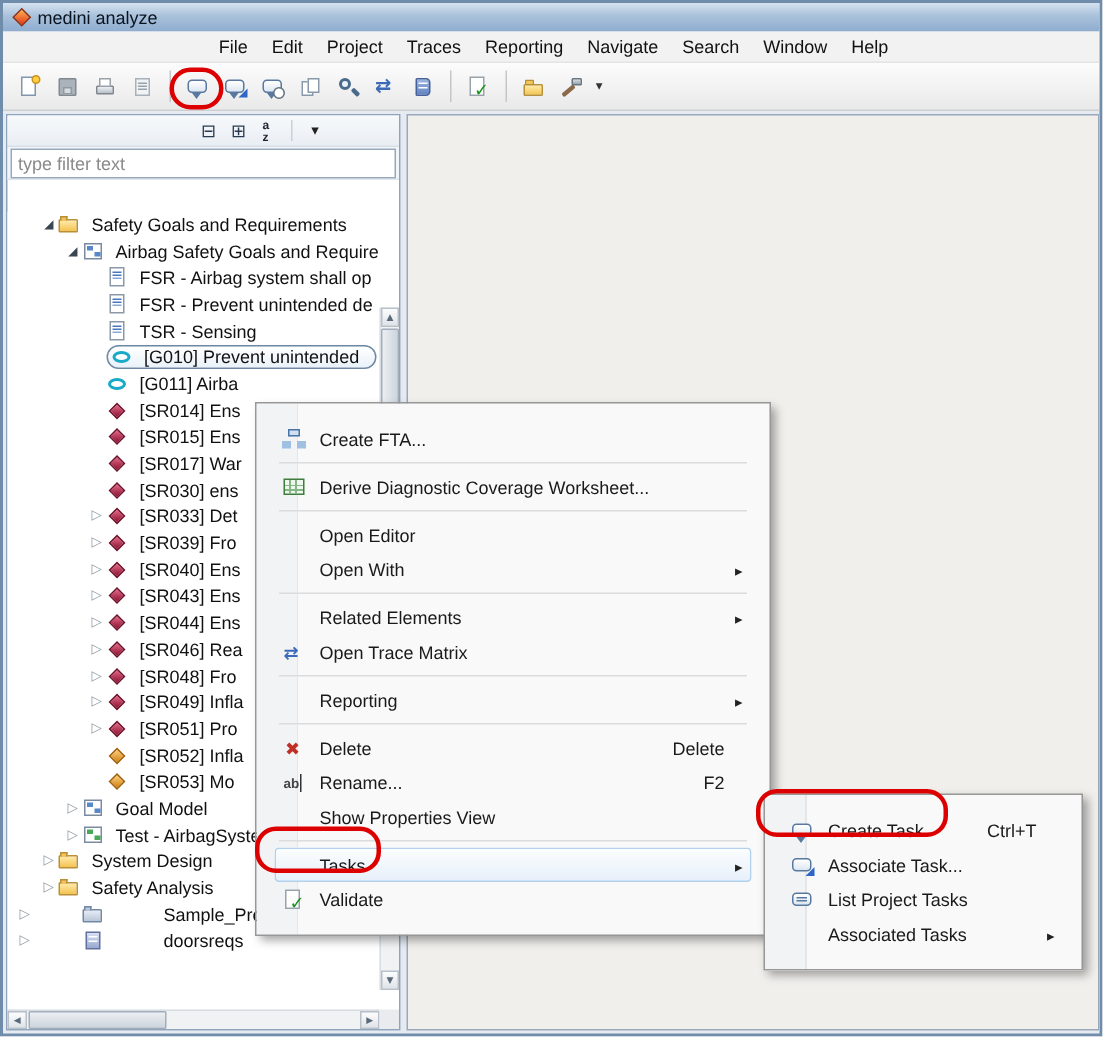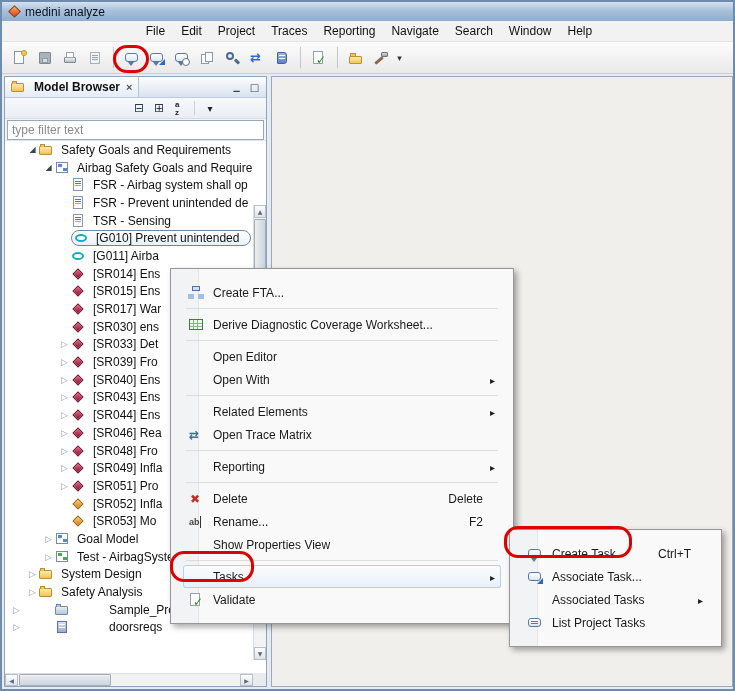--- a/index.html
+++ b/index.html
@@ -245,31 +245,20 @@
     <span class="tb">
         <span class="ic ic-folder-open"></span>
       </span>
     <span class="tb">
         <span class="ic ic-build"></span>
       </span>
     <span class="chev"></span>
   </div>
 
   <div class="view">
-    <div class="view-tabs">
-      <div class="vtab">
-        <span class="ti ti-folder"></span>
-        <span>Model Browser</span>
-        <span class="vclose"></span>
-      </div>
-      <div class="vtab-buttons">
-        <span class="vbtn vbtn-min g"></span>
-        <span class="vbtn vbtn-max g"></span>
-      </div>
-    </div>
     <div class="view-toolbar">
       <span class="pbtn pb-collapse g"></span>
       <span class="pbtn pb-expand g"></span>
       <span class="pbtn pb-sort"></span>
       <span class="psep"></span>
       <span class="pbtn pb-menu g"></span>
     </div>
     <div class="filter-row">
       <input class="filter" value="type filter text" style="">
     </div>
@@ -516,29 +505,29 @@
         <span class="mlabel">Create Task</span>
         <span class="maccel">Ctrl+T</span>
       </div>
       <div class="mitem">
         <span class="micol">
           <span class="mic mic-associate-task"></span>
         </span>
         <span class="mlabel">Associate Task...</span>
       </div>
       <div class="mitem">
+        <span class="micol">
+          <span class="mic mic-list-tasks"></span>
+        </span>
+        <span class="mlabel">List Project Tasks</span>
+      </div>
+      <div class="mitem">
         <span class="micol"></span>
         <span class="mlabel">Associated Tasks</span>
         <span class="msub"></span>
-      </div>
-      <div class="mitem">
-        <span class="micol">
-          <span class="mic mic-list-tasks"></span>
-        </span>
-        <span class="mlabel">List Project Tasks</span>
       </div>
     </div>
 
   <div class="ann ann-toolbar"></div>
   <div class="ann ann-tasks"></div>
   <div class="ann ann-create-task"></div>
 
 </div>
 
 </body></html>

